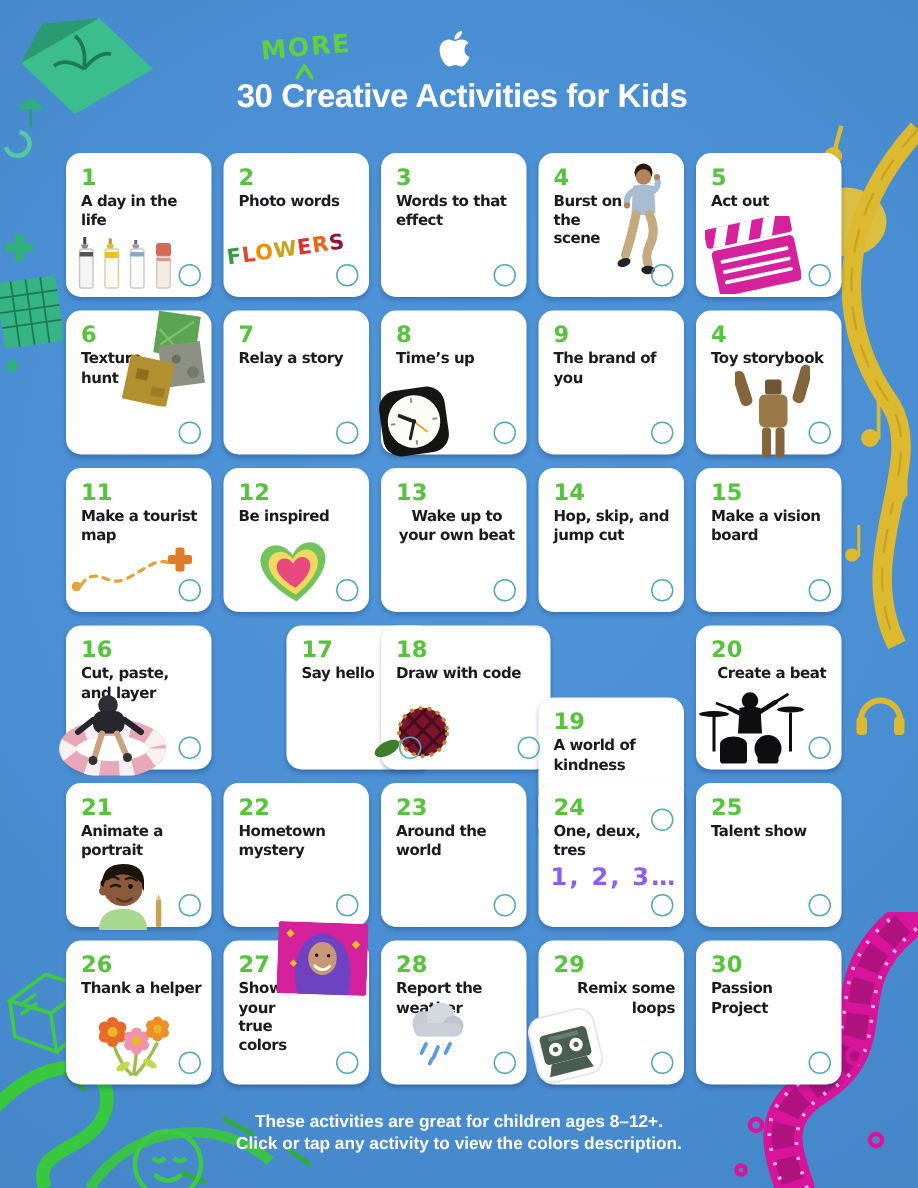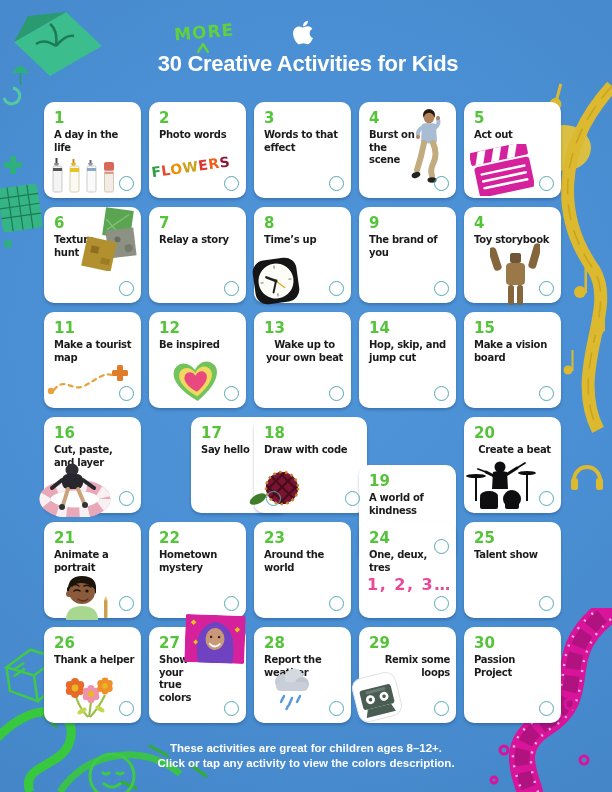--- a/index.html
+++ b/index.html
@@ -37,21 +37,21 @@
   [data-art="textures"]{left:36px;top:0;width:58px;height:64px}
   [data-art="clock"]{left:-4px;top:48px;width:52px;height:52px}
   [data-art="robot"]{left:26px;top:34px;width:50px;height:66px}
   [data-art="mappath"]{left:2px;top:50px;width:84px;height:36px}
   [data-art="heart"]{left:20px;top:44px;width:54px;height:50px}
   [data-art="tube"]{left:-6px;top:42px;width:74px;height:58px}
   [data-art="codeflower"]{left:-6px;top:48px;width:60px;height:46px}
   [data-art="drummer"]{left:0;top:42px;width:74px;height:52px}
   [data-art="boyface"]{left:10px;top:50px;width:58px;height:48px}
   [data-art="count"]{left:8px;top:53px}
-  .cnt{font:bold 16px "DejaVu Sans",sans-serif;color:#ec4899;letter-spacing:1.5px;white-space:nowrap}
+  .cnt{font:bold 16px "DejaVu Sans",sans-serif;color:#8b5cf6;letter-spacing:1.5px;white-space:nowrap}
   [data-art="flowers"]{left:16px;top:48px;width:60px;height:44px}
   [data-art="portrait"]{left:36px;top:-12px;width:60px;height:48px;transform:rotate(2deg)}
   [data-art="raincloud"]{left:16px;top:40px;width:42px;height:44px}
   [data-art="cassette"]{left:-8px;top:42px;width:56px;height:56px}
   .card[data-num="4"] .title{max-width:50px}
   .card[data-num="6"] .title{max-width:50px}
   .card[data-num="27"] .title{max-width:44px}
 
   
   #footer{position:absolute;left:0;top:741px;width:612px;text-align:center;z-index:2;

